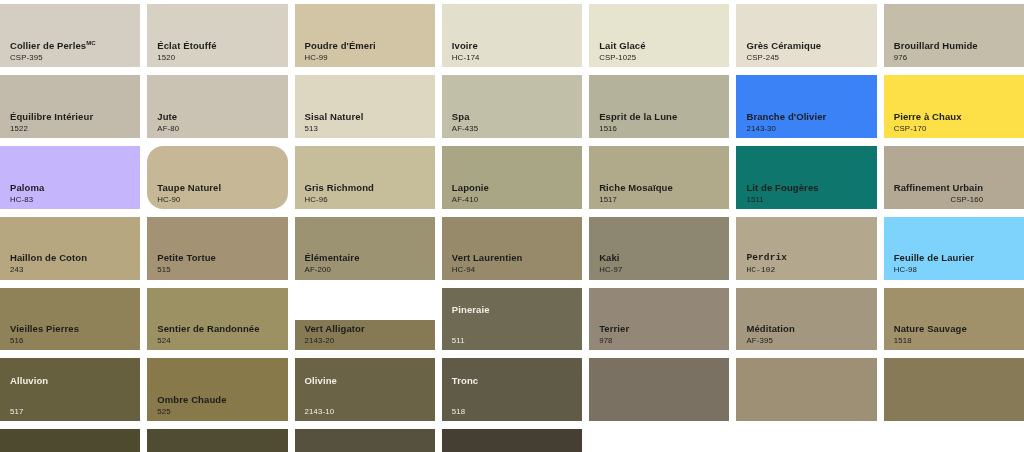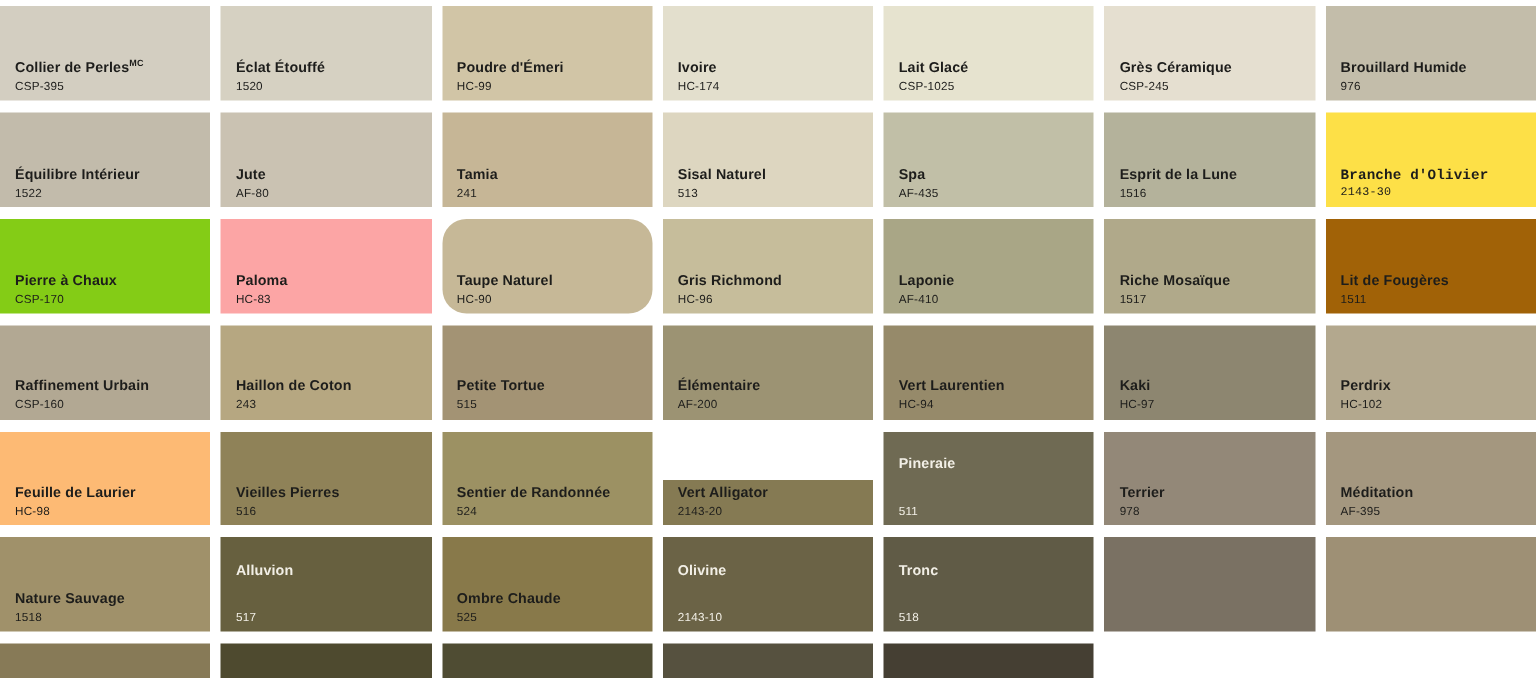--- a/index.html
+++ b/index.html
@@ -113,57 +113,51 @@
         <span class="swatch-name">Équilibre Intérieur</span>
         <span class="swatch-code">1522</span>
       </span>
     </div>
     <div class="swatch dark-text" style="background-color: rgb(202, 194, 178);">
       <span class="swatch-text">
         <span class="swatch-name">Jute</span>
         <span class="swatch-code">AF-80</span>
       </span>
     </div>
-    <div class="swatch dark-text" style="background-color: rgb(198, 182, 150);">
-      <span class="swatch-text">
-        <span class="swatch-name">Tamia</span>
-        <span class="swatch-code">241</span>
-      </span>
-    </div>
     <div class="swatch dark-text" style="background-color: rgb(221, 214, 192);">
       <span class="swatch-text">
         <span class="swatch-name">Sisal Naturel</span>
         <span class="swatch-code">513</span>
       </span>
     </div>
     <div class="swatch dark-text" style="background-color: rgb(193, 191, 167);">
       <span class="swatch-text">
         <span class="swatch-name">Spa</span>
         <span class="swatch-code">AF-435</span>
       </span>
     </div>
     <div class="swatch dark-text" style="background-color: rgb(180, 178, 155);">
       <span class="swatch-text">
         <span class="swatch-name">Esprit de la Lune</span>
         <span class="swatch-code">1516</span>
       </span>
     </div>
-    <div class="swatch dark-text" style="background-color: #fde047; font-family: Liberation Mono, monospace;">
+    <div class="swatch dark-text" style="background-color: #3b82f6;">
       <span class="swatch-text">
         <span class="swatch-name">Branche d'Olivier</span>
         <span class="swatch-code">2143-30</span>
       </span>
     </div>
-    <div class="swatch dark-text" style="background-color: #84cc16;">
+    <div class="swatch dark-text" style="background-color: #fde047;">
       <span class="swatch-text">
         <span class="swatch-name">Pierre à Chaux</span>
         <span class="swatch-code">CSP-170</span>
       </span>
     </div>
-    <div class="swatch dark-text" style="background-color: #fca5a5; text-decoration: underline;">
+    <div class="swatch dark-text" style="background-color: #c4b5fd; text-decoration: underline;">
       <span class="swatch-text">
         <span class="swatch-name">Paloma</span>
         <span class="swatch-code">HC-83</span>
       </span>
     </div>
     <div class="swatch dark-text" style="background-color: rgb(198, 184, 151); border-radius: 16px;">
       <span class="swatch-text">
         <span class="swatch-name">Taupe Naturel</span>
         <span class="swatch-code">HC-90</span>
       </span>
@@ -179,27 +173,27 @@
         <span class="swatch-name">Laponie</span>
         <span class="swatch-code">AF-410</span>
       </span>
     </div>
     <div class="swatch dark-text" style="background-color: rgb(176, 169, 138);">
       <span class="swatch-text">
         <span class="swatch-name">Riche Mosaïque</span>
         <span class="swatch-code">1517</span>
       </span>
     </div>
-    <div class="swatch dark-text" style="background-color: #a16207; padding-left: 13px;">
+    <div class="swatch dark-text" style="background-color: #0f766e; padding-left: 13px;">
       <span class="swatch-text">
         <span class="swatch-name">Lit de Fougères</span>
         <span class="swatch-code">1511</span>
       </span>
     </div>
-    <div class="swatch dark-text" style="background-color: rgb(178, 168, 147);">
+    <div class="swatch dark-text" style="background-color: rgb(178, 168, 147); text-align: right;">
       <span class="swatch-text">
         <span class="swatch-name">Raffinement Urbain</span>
         <span class="swatch-code">CSP-160</span>
       </span>
     </div>
     <div class="swatch dark-text" style="background-color: rgb(182, 167, 129);">
       <span class="swatch-text">
         <span class="swatch-name">Haillon de Coton</span>
         <span class="swatch-code">243</span>
       </span>
@@ -221,27 +215,27 @@
         <span class="swatch-name">Vert Laurentien</span>
         <span class="swatch-code">HC-94</span>
       </span>
     </div>
     <div class="swatch dark-text" style="background-color: rgb(141, 134, 112);">
       <span class="swatch-text">
         <span class="swatch-name">Kaki</span>
         <span class="swatch-code">HC-97</span>
       </span>
     </div>
-    <div class="swatch dark-text" style="background-color: rgb(179, 168, 142);">
+    <div class="swatch dark-text" style="background-color: rgb(179, 168, 142); font-family: Liberation Mono, monospace;">
       <span class="swatch-text">
         <span class="swatch-name">Perdrix</span>
         <span class="swatch-code">HC-102</span>
       </span>
     </div>
-    <div class="swatch dark-text" style="background-color: #fdba74;">
+    <div class="swatch dark-text" style="background-color: #7dd3fc;">
       <span class="swatch-text">
         <span class="swatch-name">Feuille de Laurier</span>
         <span class="swatch-code">HC-98</span>
       </span>
     </div>
     <div class="swatch dark-text" style="background-color: rgb(143, 130, 88);">
       <span class="swatch-text">
         <span class="swatch-name">Vieilles Pierres</span>
         <span class="swatch-code">516</span>
       </span>

